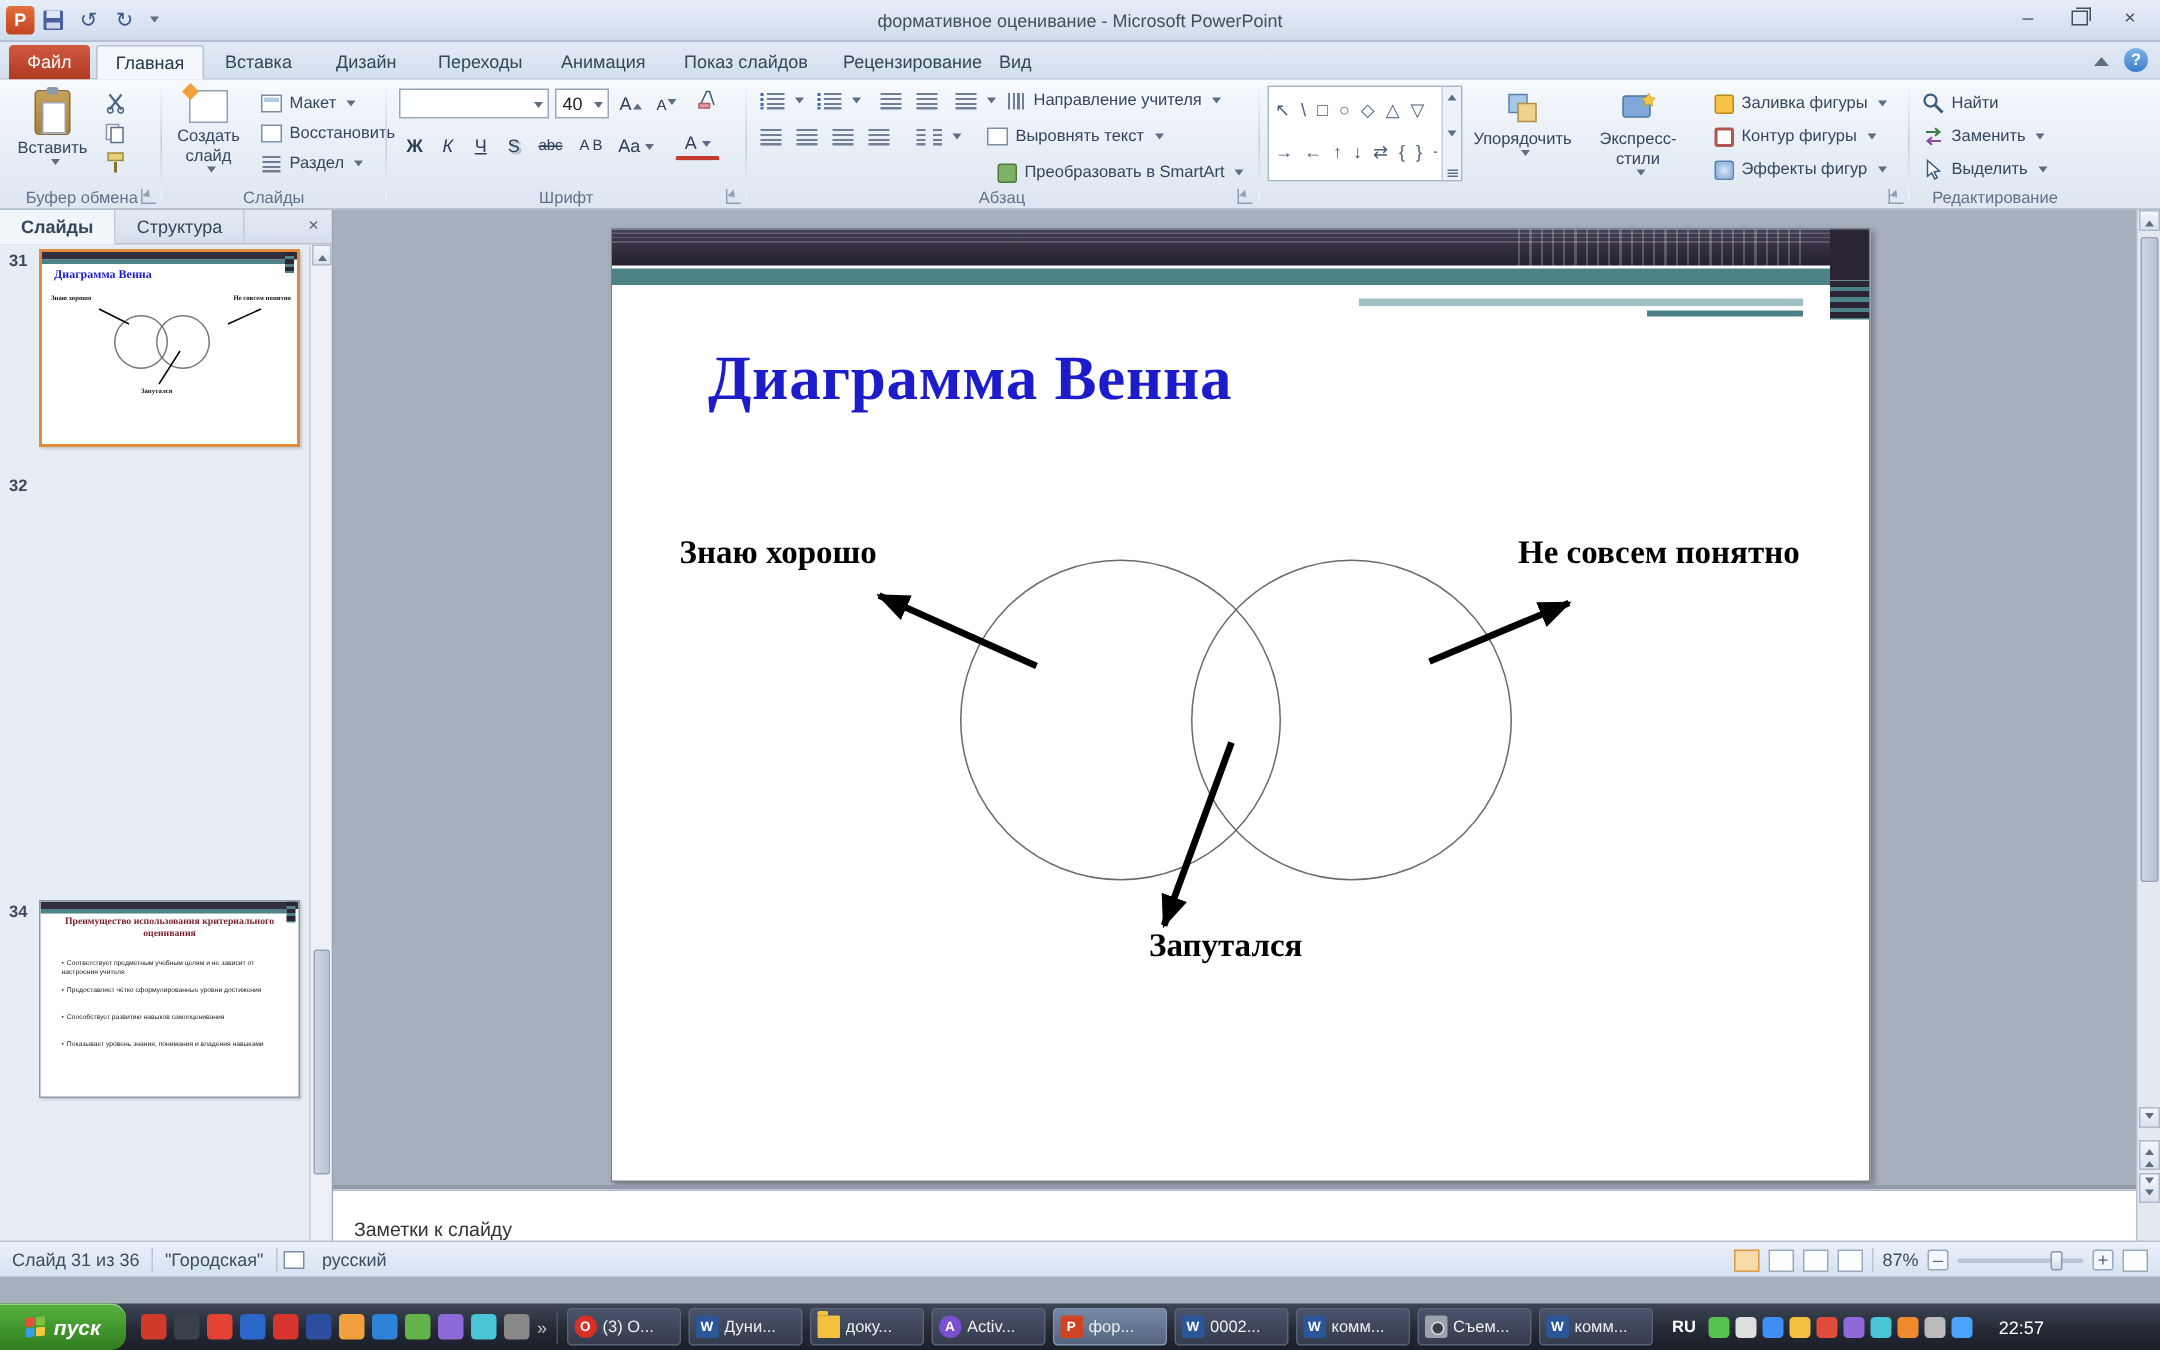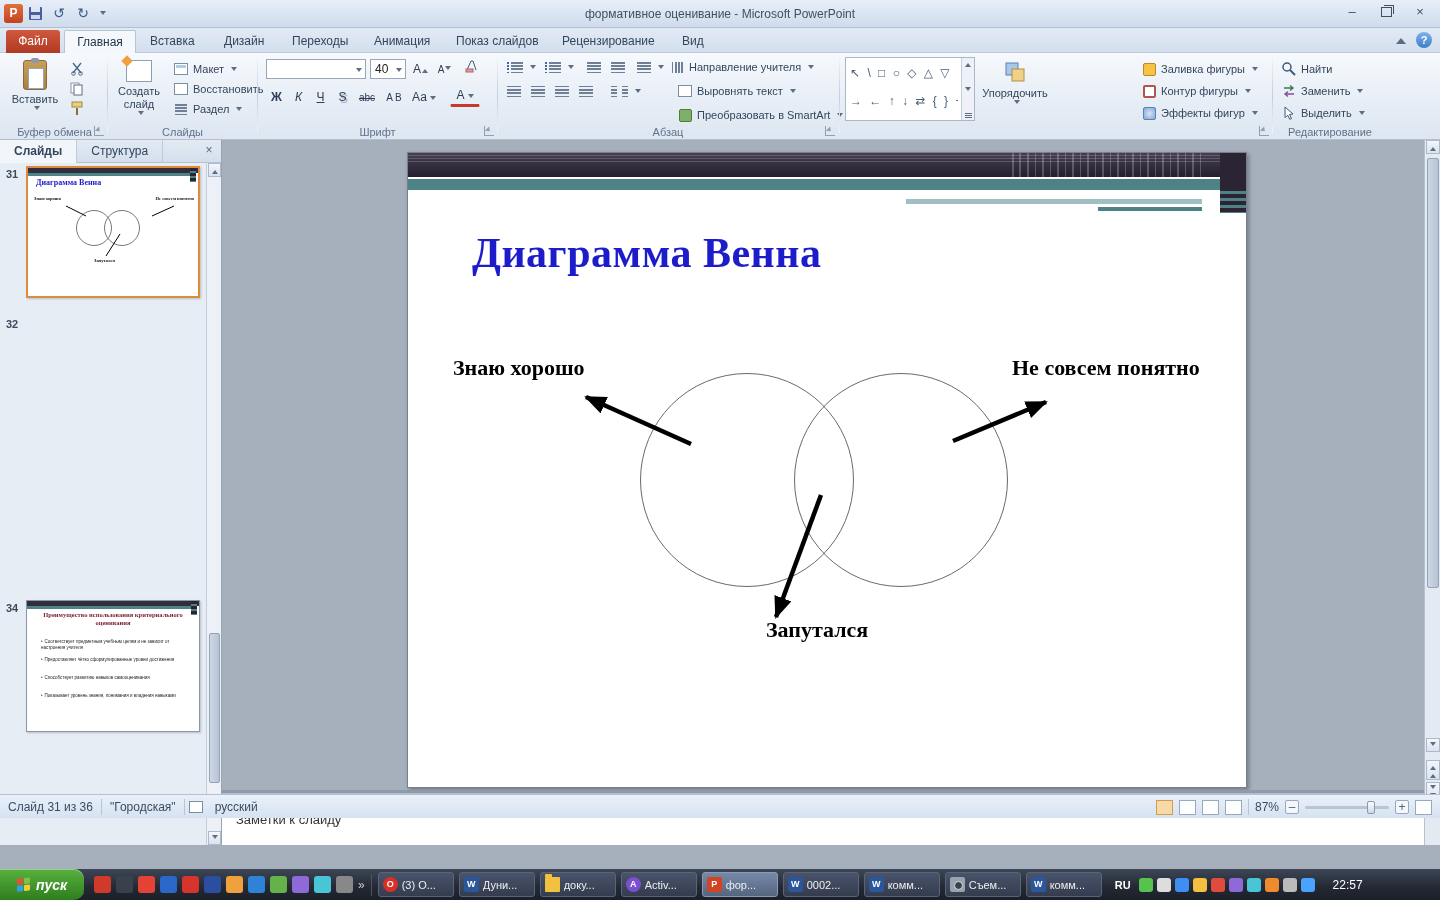--- a/index.html
+++ b/index.html
@@ -133,21 +133,21 @@
   .splitter{position:absolute;left:0;right:0;top:650px;height:3px;background:#8f9aab}
   .notes{position:absolute;left:0;right:0;top:653px;bottom:0;background:#fff;border-top:1px solid #b2bccb}
   .notes-text{position:absolute;left:14px;top:18px;font-size:13px;color:#333}
 
   .vscroll{position:absolute;right:0;top:140px;width:16px;height:705px;background:#e4eaf2;border-left:1px solid #b6c0cf}
   .vscroll .sarrow{left:1px;width:14px}
   .dblbtn{position:absolute;left:1px;width:14px;height:20px;background:linear-gradient(#f4f7fb,#d9e2ee);border:1px solid #aeb9c9;
     display:flex;flex-direction:column;align-items:center;justify-content:center;gap:1px}
 
   
-  .statusbar{position:absolute;left:0;top:794px;width:1440px;height:24px;
+  .statusbar{position:absolute;left:0;top:827px;width:1440px;height:24px;
     background:linear-gradient(#e9f1fa,#d6e2f1);border-top:1px solid #b4c1d3;display:flex;align-items:center;color:#3c4c60;font-size:12px}
   .stitem{padding:0 8px;white-space:nowrap}
   .stsep{width:1px;height:16px;background:#b9c4d4}
   .stright{position:absolute;right:8px;top:0;height:24px;display:flex;align-items:center;gap:6px}
   .vbtn{width:17px;height:15px;border:1px solid #9aa8bb;background:#fdfefe;position:relative}
   .vbtn.active{background:#f8d9a8;border-color:#d59a4a}
   .zslider{width:84px;height:3px;background:#b9c4d4;position:relative;border-radius:2px}
   .zthumb{position:absolute;top:-5px;width:8px;height:13px;background:linear-gradient(#fdfdfd,#cfd9e6);border:1px solid #8b99ad;border-radius:2px}
   .zbtn{width:14px;height:14px;border:1px solid #9aa8bb;background:#f4f8fc;text-align:center;line-height:12px;color:#51637a;font-size:12px;border-radius:2px}
 
@@ -199,21 +199,21 @@
 
 <div class="tabsrow">
   <div class="ftab">Файл</div>
   <div class="rtab active" style="left:64px;width:72px">Главная</div>
   <div class="rtab" style="left:140px">Вставка</div>
   <div class="rtab" style="left:214px">Дизайн</div>
   <div class="rtab" style="left:282px">Переходы</div>
   <div class="rtab" style="left:364px">Анимация</div>
   <div class="rtab" style="left:446px">Показ слайдов</div>
   <div class="rtab" style="left:552px">Рецензирование</div>
-  <div class="rtab" style="left:672px">Вид</div>
+  <div class="rtab" style="left:656px">Вид</div>
   <div class="tr-right">
     <span class="minrib"></span>
     <span class="helpc">?</span>
   </div>
 </div>
 
 <div id="ribbon">
 
   <div class="grp" style="left:2px;width:105px">
     <div class="bigbtn" style="left:6px">
@@ -341,28 +341,28 @@
         <span class="ic-lines" style="width:6px;margin-left:1px"></span>
         <span class="cv"></span>
       </div>
     <div class="rrow" style="left:168px;top:4px">
       <span class="ri">
           <span class="ic-lines" style="transform:rotate(90deg);width:11px"></span>
         </span>
       <span class="rl">Направление учителя</span>
       <span class="cv"></span>
     </div>
-    <div class="rrow" style="left:176px;top:28px">
+    <div class="rrow" style="left:156px;top:28px">
       <span class="ri">
           <span class="ic-box"></span>
         </span>
       <span class="rl">Выровнять текст</span>
       <span class="cv"></span>
     </div>
-    <div class="rrow" style="left:176px;top:52px">
+    <div class="rrow" style="left:162px;top:52px">
       <span class="ri">
           <span class="ic-sq" style="background:#7fb06a;border:1px solid #4f7a3c"></span>
         </span>
       <span class="rl">Преобразовать в SmartArt</span>
       <span class="cv"></span>
     </div>
     <div class="grp-label">Абзац</div>
     <span class="launcher"></span>
   </div>
   <div class="gdiv" style="left:839px"></div>
@@ -376,20 +376,28 @@
         <span class="tri-down"></span>
         <span class="morebar"></span>
       </div>
     </div>
     <div class="bigbtn" style="left:142px;width:66px">
       <svg width="24" height="24" viewBox="0 0 24 24">
           <rect x="3" y="3" width="12" height="12" fill="#a9c7e8" stroke="#5b82ad"></rect>
           <rect x="9" y="9" width="12" height="12" fill="#f0d189" stroke="#b09040"></rect>
         </svg>
       <span class="bl">Упорядочить</span>
+      <span class="cv"></span>
+    </div>
+    <div class="bigbtn" style="left:212px;width:80px">
+      <svg width="26" height="24" viewBox="0 0 26 24">
+          <rect x="3" y="4" width="18" height="14" rx="2" fill="#7fa8d9" stroke="#4d76a8"></rect>
+          <path d="M20 2 l1.5 3 3 .5 -2.2 2.2 .5 3 -2.8-1.5 -2.8 1.5 .5-3 -2.2-2.2 3-.5z" fill="#f5c842" stroke="#c79a20" stroke-width=".5"></path>
+        </svg>
+      <span class="bl">Экспресс-стили</span>
       <span class="cv"></span>
     </div>
     <div class="rrow" style="left:298px;top:6px">
       <span class="ri">
           <span class="ic-sq" style="background:#f6c344;border:1px solid #b98a1f"></span>
         </span>
       <span class="rl">Заливка фигуры</span>
       <span class="cv"></span>
     </div>
     <div class="rrow" style="left:298px;top:28px">

